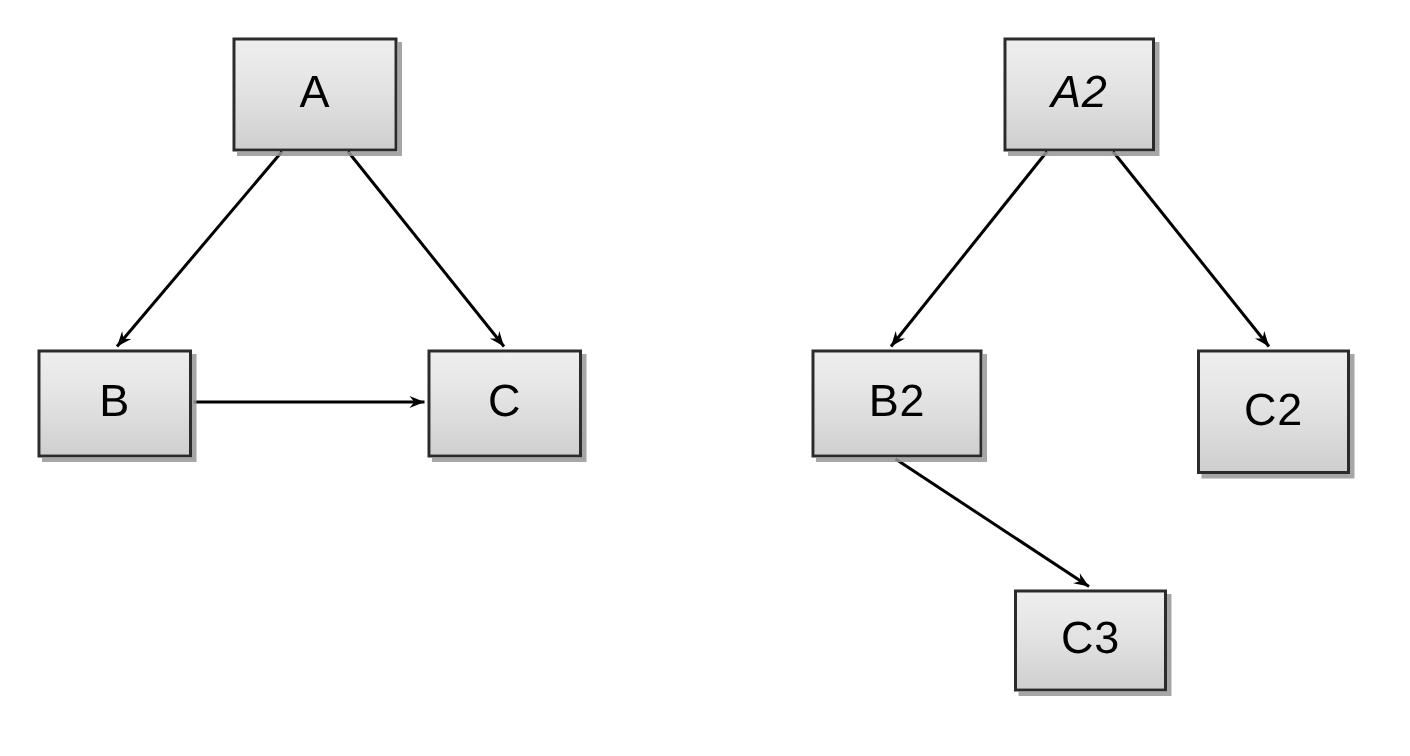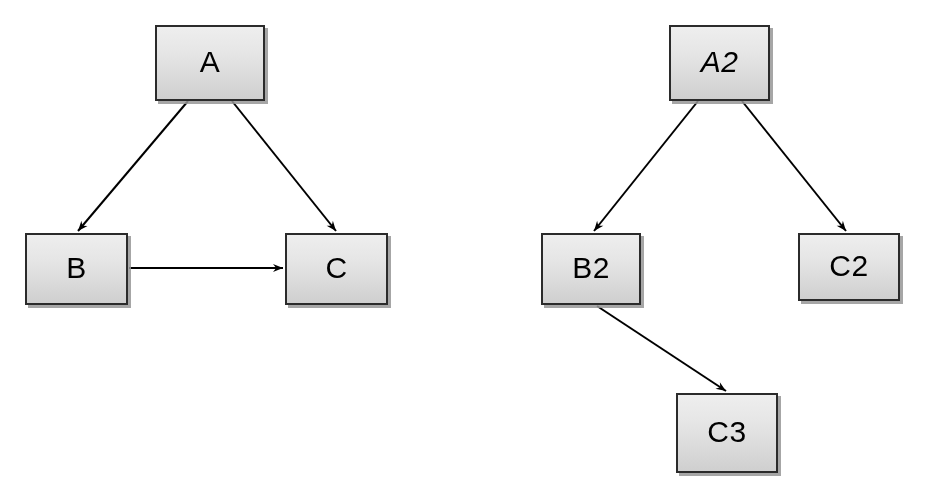--- a/index.html
+++ b/index.html
@@ -75,24 +75,24 @@
       </div>
       <div class="node" style="left: 25px; top: 233px; width: 103px; height: 72px;">
         <span class="node-label">B</span>
       </div>
       <div class="node" style="left: 285px; top: 233px; width: 103px; height: 72px;">
         <span class="node-label">C</span>
       </div>
       <div class="node" style="left: 669px; top: 25px; width: 101px; height: 76px; font-style: italic;">
         <span class="node-label">A2</span>
       </div>
-      <div class="node" style="left: 541px; top: 233px; width: 100px; height: 72px;">
+      <div class="node" style="left: 541px; top: 233px; width: 114px; height: 72px;">
         <span class="node-label">B2</span>
       </div>
-      <div class="node" style="left: 798px; top: 233px; width: 102px; height: 68px;">
+      <div class="node" style="left: 798px; top: 233px; width: 102px; height: 83px;">
         <span class="node-label">C2</span>
       </div>
-      <div class="node" style="left: 676px; top: 393px; width: 102px; height: 80px;">
+      <div class="node" style="left: 676px; top: 393px; width: 102px; height: 68px;">
         <span class="node-label">C3</span>
       </div>
     </div>
 
 </div>
 
 </body></html>

